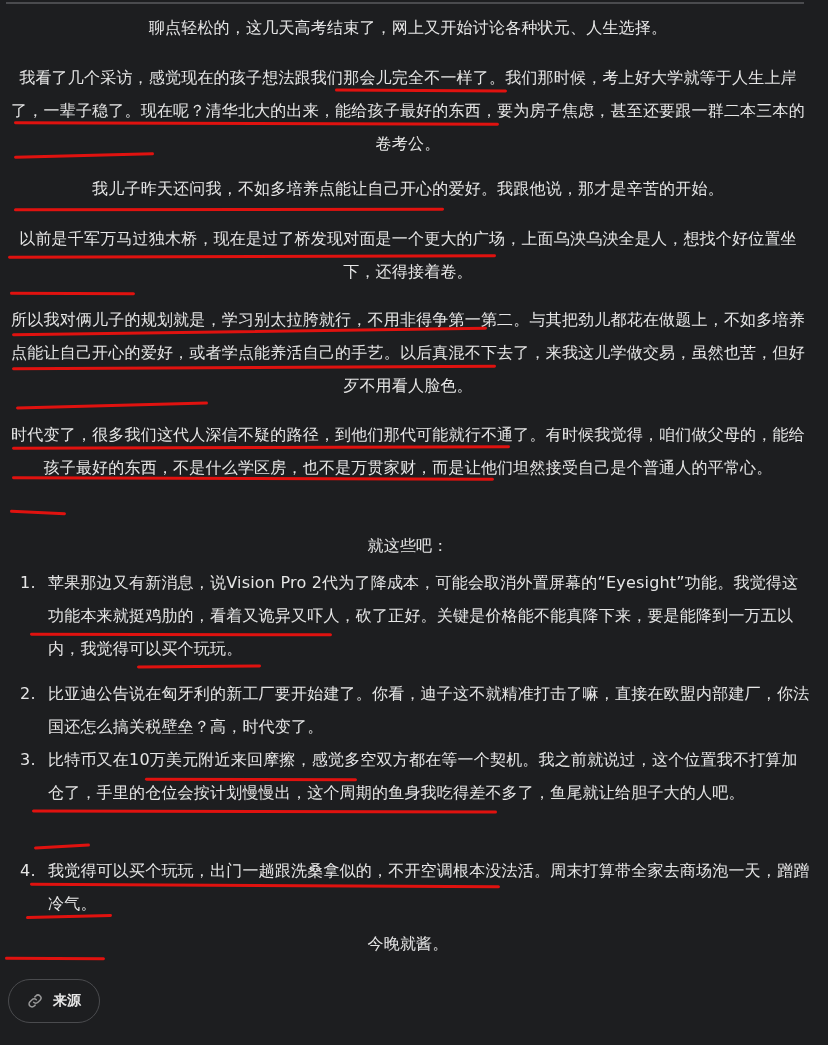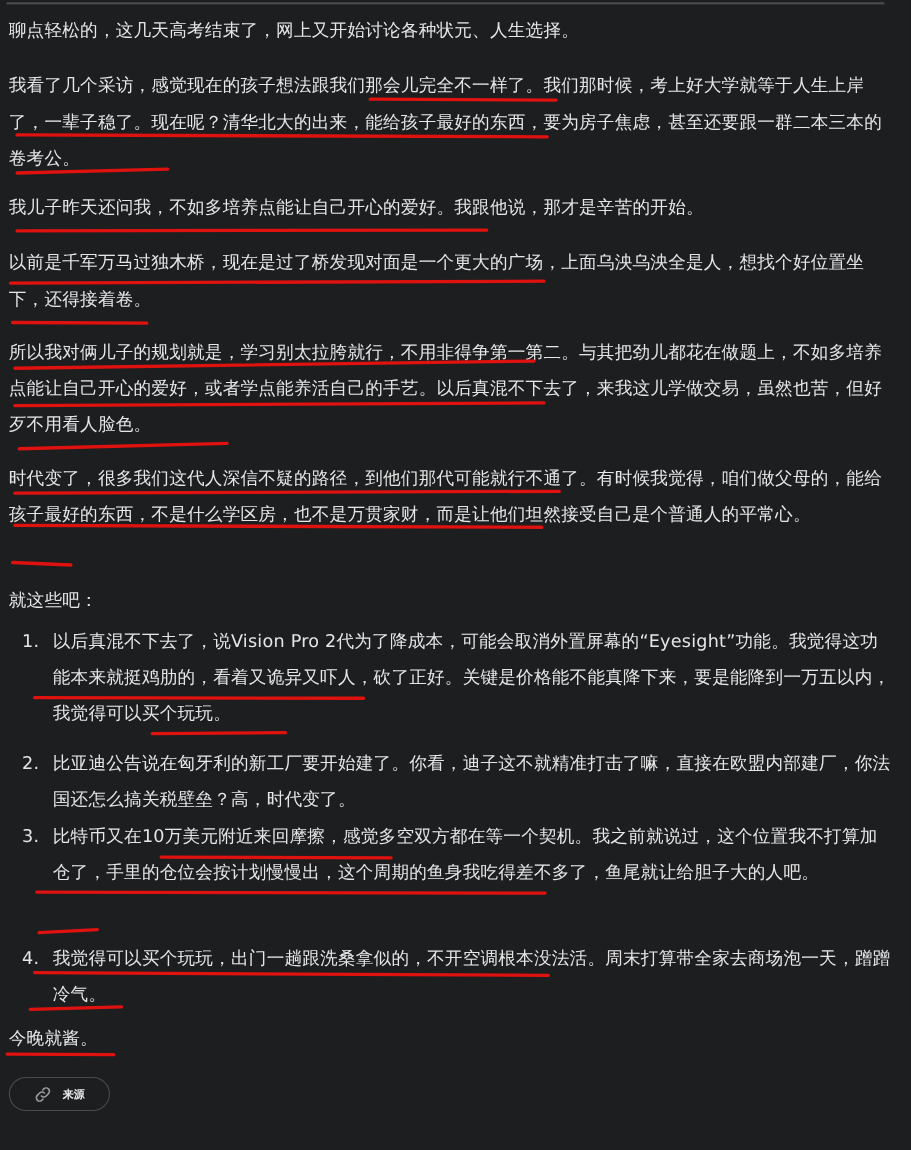--- a/index.html
+++ b/index.html
@@ -11,52 +11,52 @@
     position: relative;
   }
   .top-rule {
     position: absolute; left: 6px; top: 2px; width: 798px; height: 2px;
     background: #4a4b4e;
   }
   .content {
     position: absolute; left: 8px; top: 0; width: 800px;
     font-size: 16px; line-height: 33px; letter-spacing: 0.2px;
   }
-  p { margin: 0; position: absolute; left: 0; width: 800px; }
+  p { margin: 0; position: absolute; left: 0; width: 800px; text-align: center; }
   ol { margin: 0; padding: 0; list-style: none; position: absolute; left: 0; width: 800px; }
   li { position: absolute; left: 0; width: 800px; }
   .num { position: absolute; left: 12px; top: 0; }
   .li-text { position: absolute; left: 40px; width: 764px; }
   .ul { position: absolute; height: 3px; background: #e0120f; border-radius: 2px; }
   .source-btn {
-    position: absolute; left: 8px; top: 979px; width: 92px; height: 31px;
+    position: absolute; left: 8px; top: 979px; width: 92px; height: 44px;
     border: 1px solid #4a4b4e; border-radius: 23px; box-sizing: border-box;
     display: flex; align-items: center; justify-content: center; gap: 10px;
-    color: #e8e8e8; font-size: 10px; font-weight: bold; cursor: pointer;
+    color: #e8e8e8; font-size: 14px; font-weight: bold; cursor: pointer;
   }
   .source-btn svg { width: 16px; height: 16px; }
 </style>
 </head>
 <body>
 
 <div class="top-rule"></div>
 
 <div class="content">
   <p style="top:11px">聊点轻松的，这几天高考结束了，网上又开始讨论各种状元、人生选择。</p>
   <p style="top:61px">我看了几个采访，感觉现在的孩子想法跟我们那会儿完全不一样了。我们那时候，考上好大学就等于人生上岸了，一辈子稳了。现在呢？清华北大的出来，能给孩子最好的东西，要为房子焦虑，甚至还要跟一群二本三本的卷考公。</p>
   <p style="top:172px">我儿子昨天还问我，不如多培养点能让自己开心的爱好。我跟他说，那才是辛苦的开始。</p>
   <p style="top:222px">以前是千军万马过独木桥，现在是过了桥发现对面是一个更大的广场，上面乌泱乌泱全是人，想找个好位置坐下，还得接着卷。</p>
   <p style="top:303px">所以我对俩儿子的规划就是，学习别太拉胯就行，不用非得争第一第二。与其把劲儿都花在做题上，不如多培养点能让自己开心的爱好，或者学点能养活自己的手艺。以后真混不下去了，来我这儿学做交易，虽然也苦，但好歹不用看人脸色。</p>
   <p style="top:418px">时代变了，很多我们这代人深信不疑的路径，到他们那代可能就行不通了。有时候我觉得，咱们做父母的，能给孩子最好的东西，不是什么学区房，也不是万贯家财，而是让他们坦然接受自己是个普通人的平常心。</p>
   <p style="top:529px">就这些吧：</p>
 
   <ol>
     <li style="top:566px">
       <span class="num">1.</span>
-      <span class="li-text">以后真混不下去了，说Vision Pro 2代为了降成本，可能会取消外置屏幕的“Eyesight”功能。我觉得这功能本来就挺鸡肋的，看着又诡异又吓人，砍了正好。关键是价格能不能真降下来，要是能降到一万五以内，我觉得可以买个玩玩。</span>
+      <span class="li-text">苹果那边又有新消息，说Vision Pro 2代为了降成本，可能会取消外置屏幕的“Eyesight”功能。我觉得这功能本来就挺鸡肋的，看着又诡异又吓人，砍了正好。关键是价格能不能真降下来，要是能降到一万五以内，我觉得可以买个玩玩。</span>
     </li>
     <li style="top:677px">
       <span class="num">2.</span>
       <span class="li-text">比亚迪公告说在匈牙利的新工厂要开始建了。你看，迪子这不就精准打击了嘛，直接在欧盟内部建厂，你法国还怎么搞关税壁垒？高，时代变了。</span>
     </li>
     <li style="top:743px">
       <span class="num">3.</span>
       <span class="li-text">比特币又在10万美元附近来回摩擦，感觉多空双方都在等一个契机。我之前就说过，这个位置我不打算加仓了，手里的仓位会按计划慢慢出，这个周期的鱼身我吃得差不多了，鱼尾就让给胆子大的人吧。</span>
     </li>
     <li style="top:854px">

